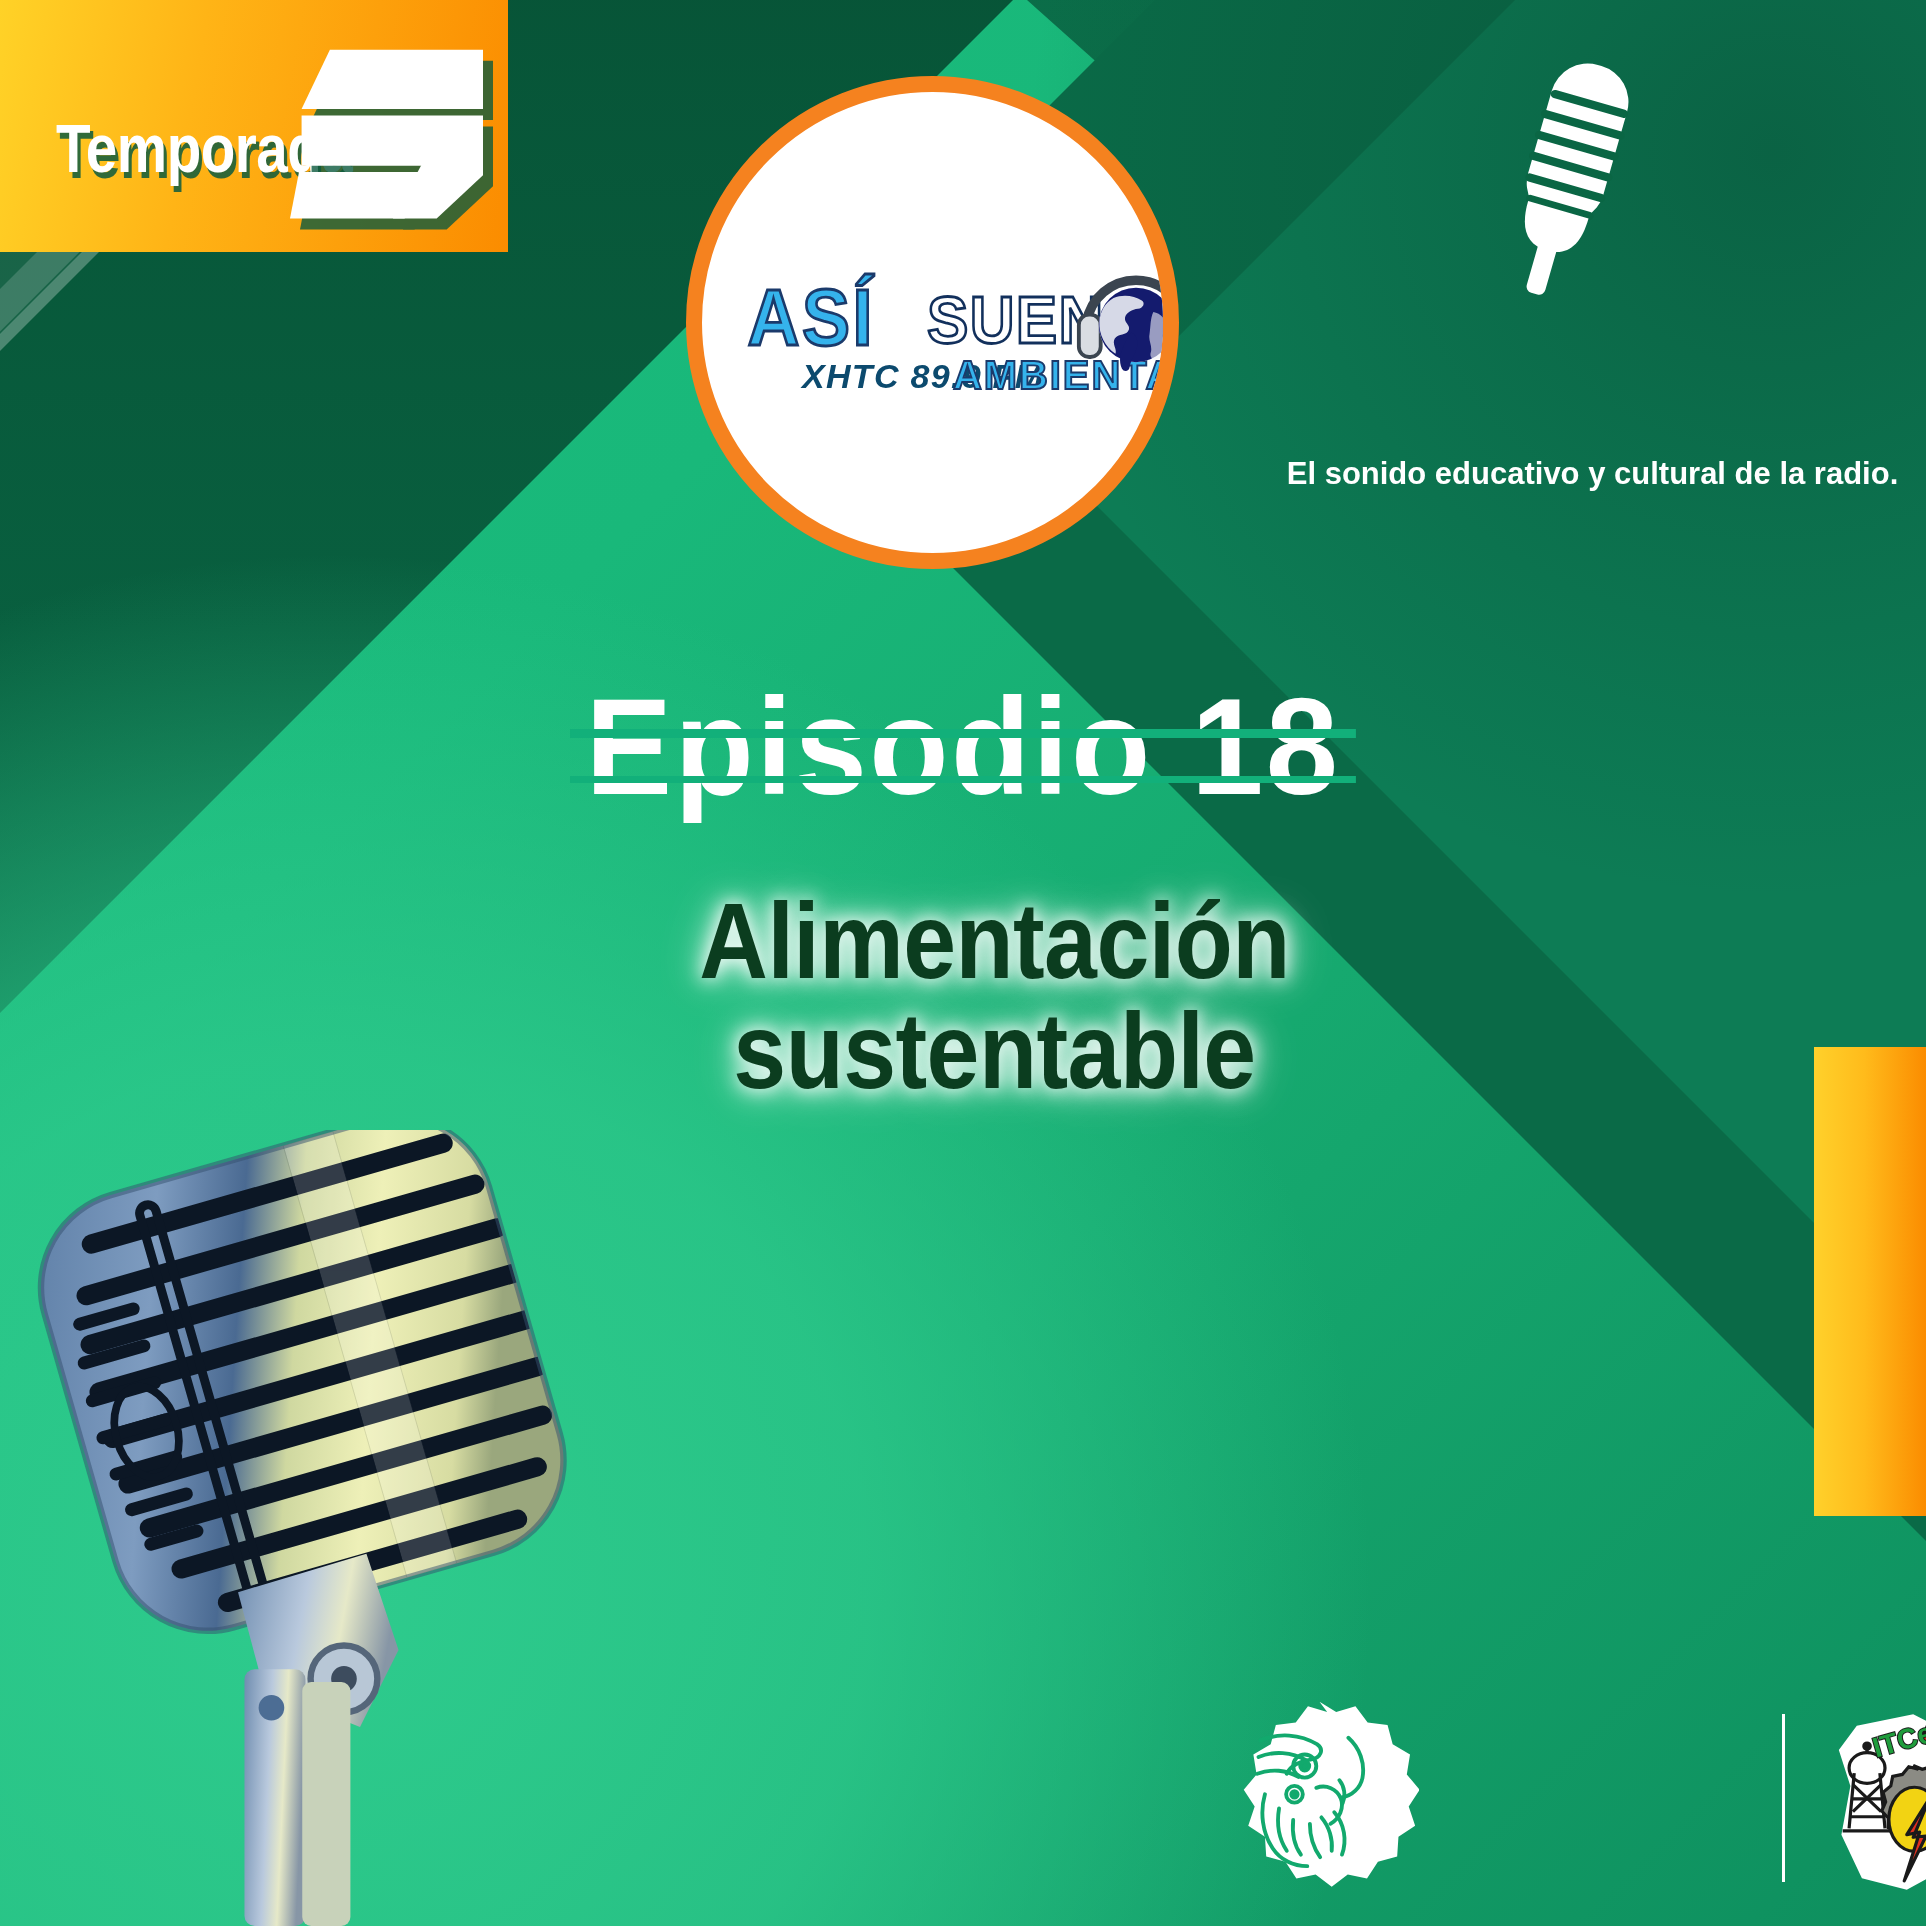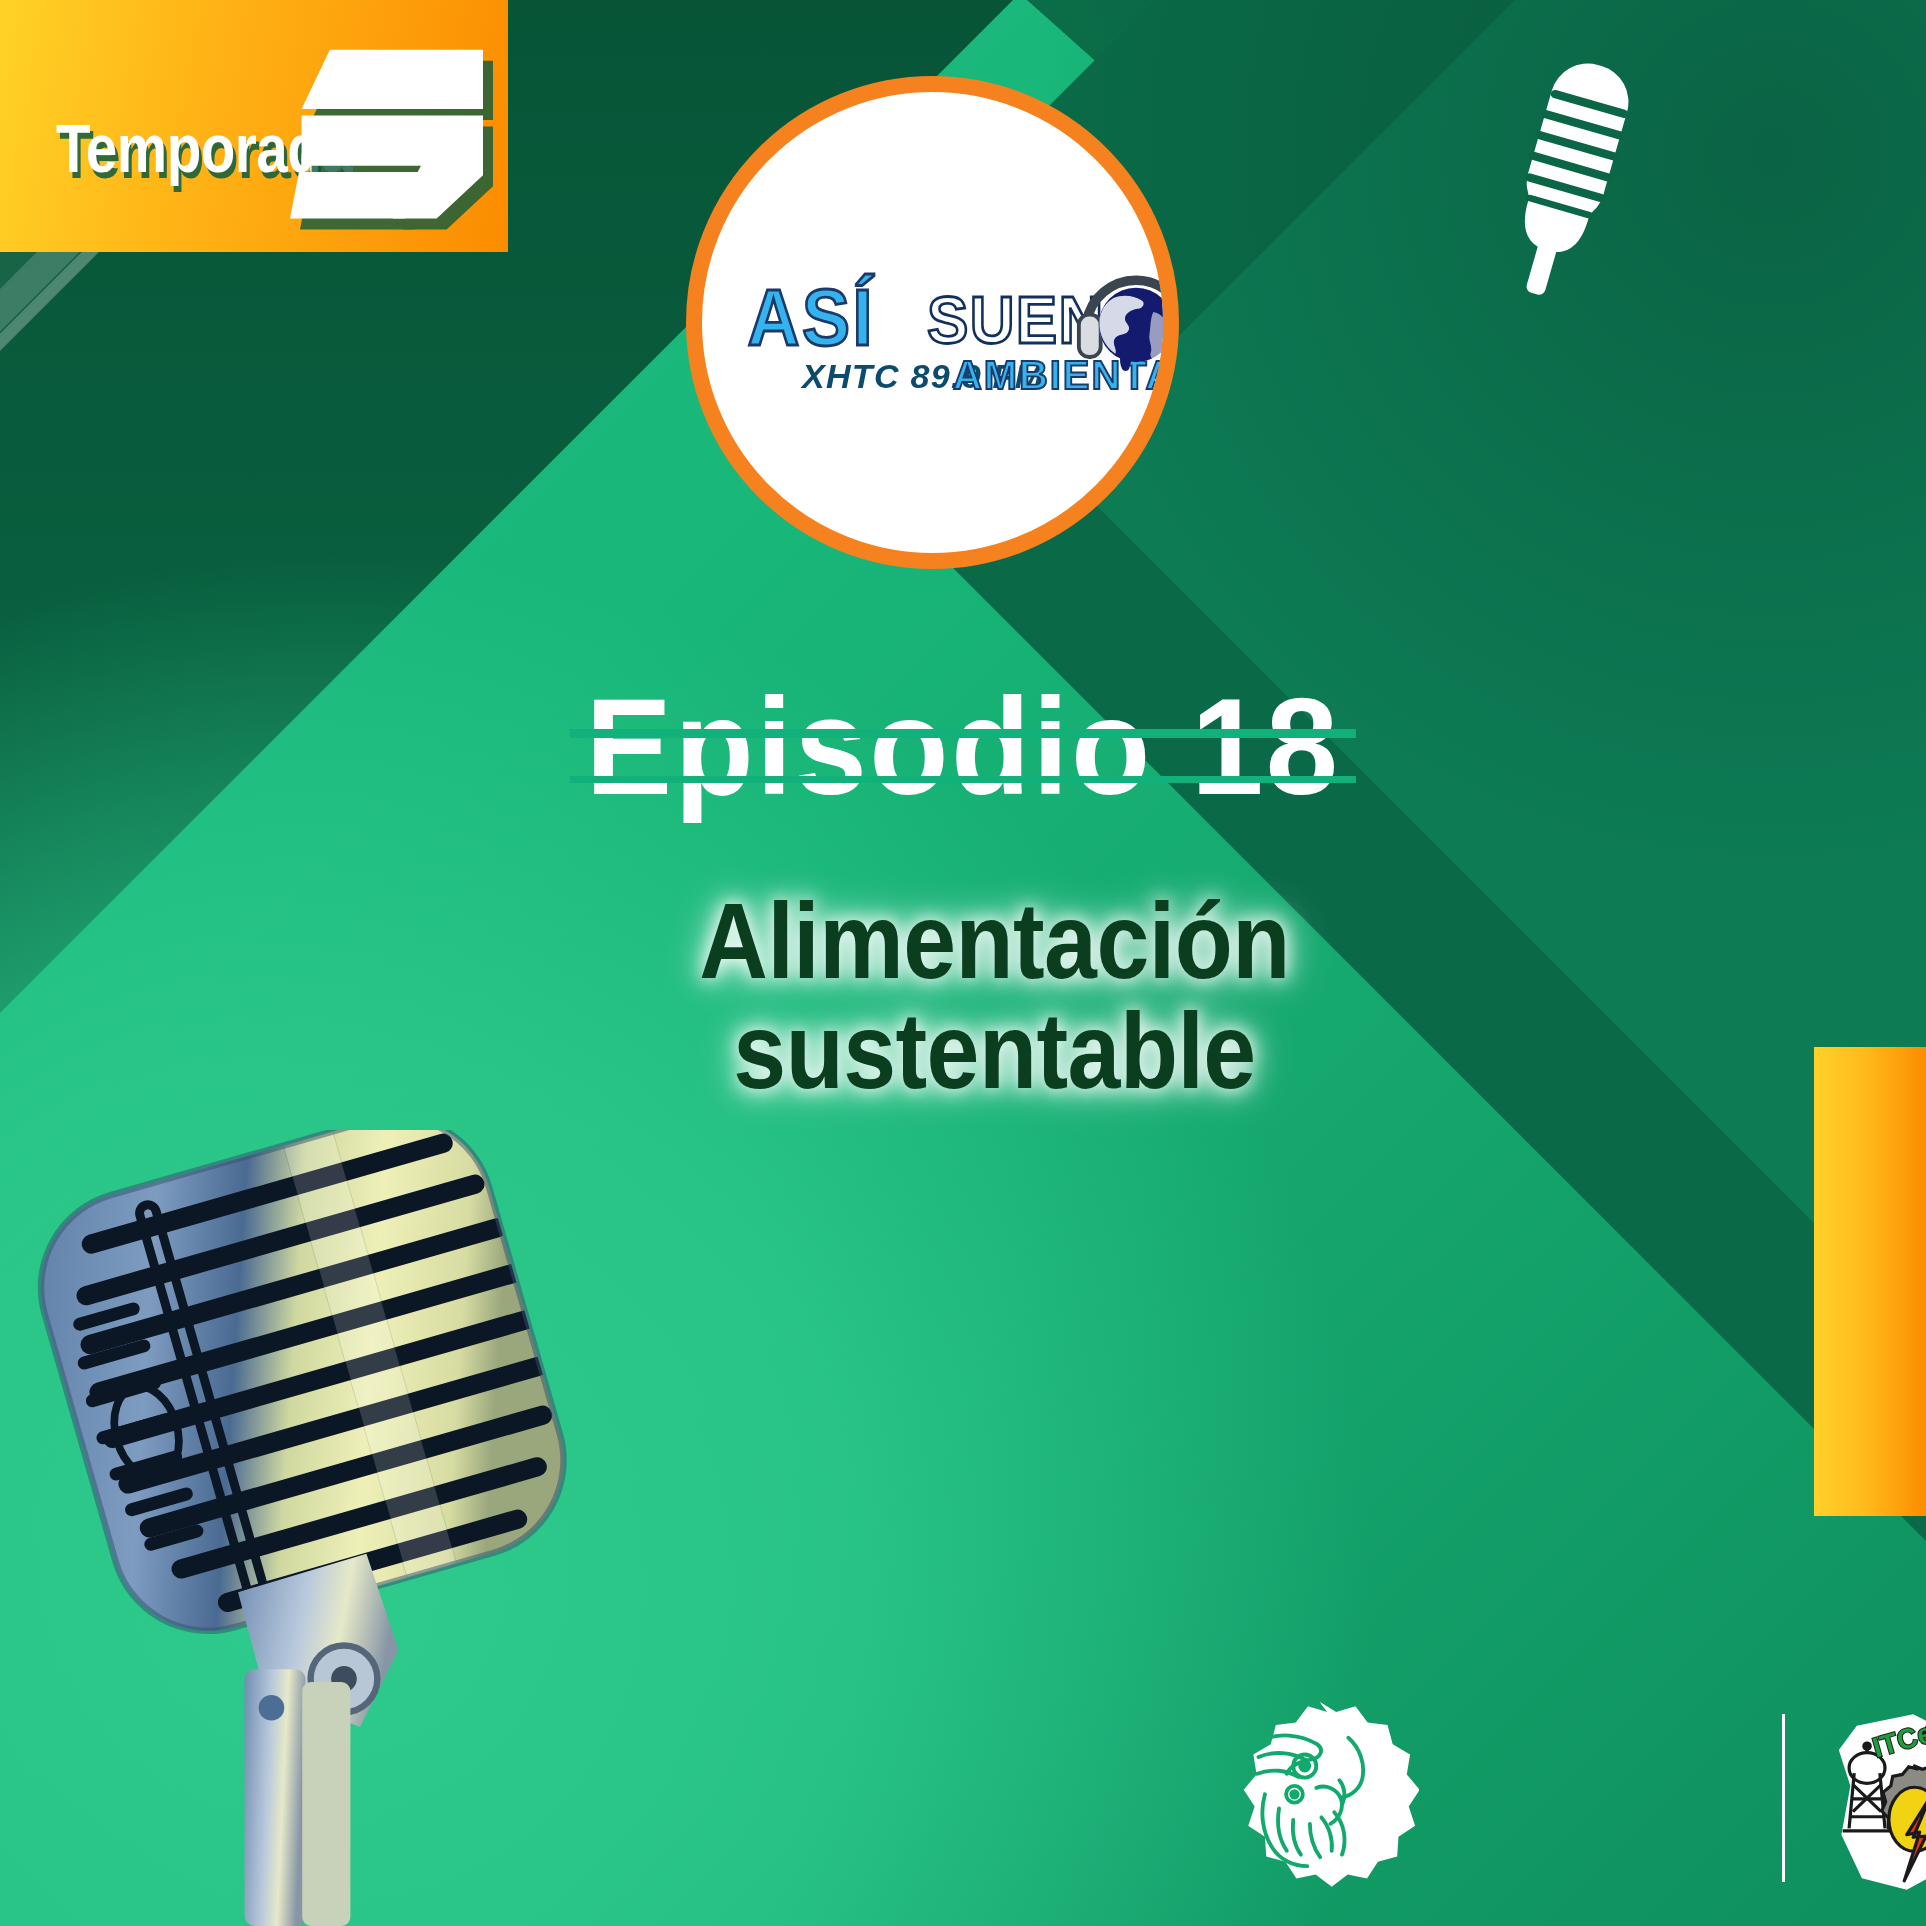--- a/index.html
+++ b/index.html
@@ -252,20 +252,21 @@
             <line x1="84" y1="146" x2="206" y2="146"></line>
             <line x1="84" y1="180" x2="206" y2="180"></line>
             <line x1="88" y1="214" x2="204" y2="214"></line>
             <line x1="98" y1="246" x2="194" y2="246"></line>
           </g>
           <path d="M96 250h98c0 44-16 66-49 66s-49-22-49-66z" fill="#ffffff"></path>
           <rect x="130" y="300" width="30" height="86" rx="10" fill="#ffffff"></rect>
         </g>
       </svg>
     </div>
+    <div class="slogan">El sonido educativo y cultural de la radio.</div>
   </div>
 
   <div class="ep">
     <span class="stencil">Episodio 18</span>
   </div>
   <div class="subject">
     <div>Alimentación</div>
     <div>sustentable</div>
   </div>
 

